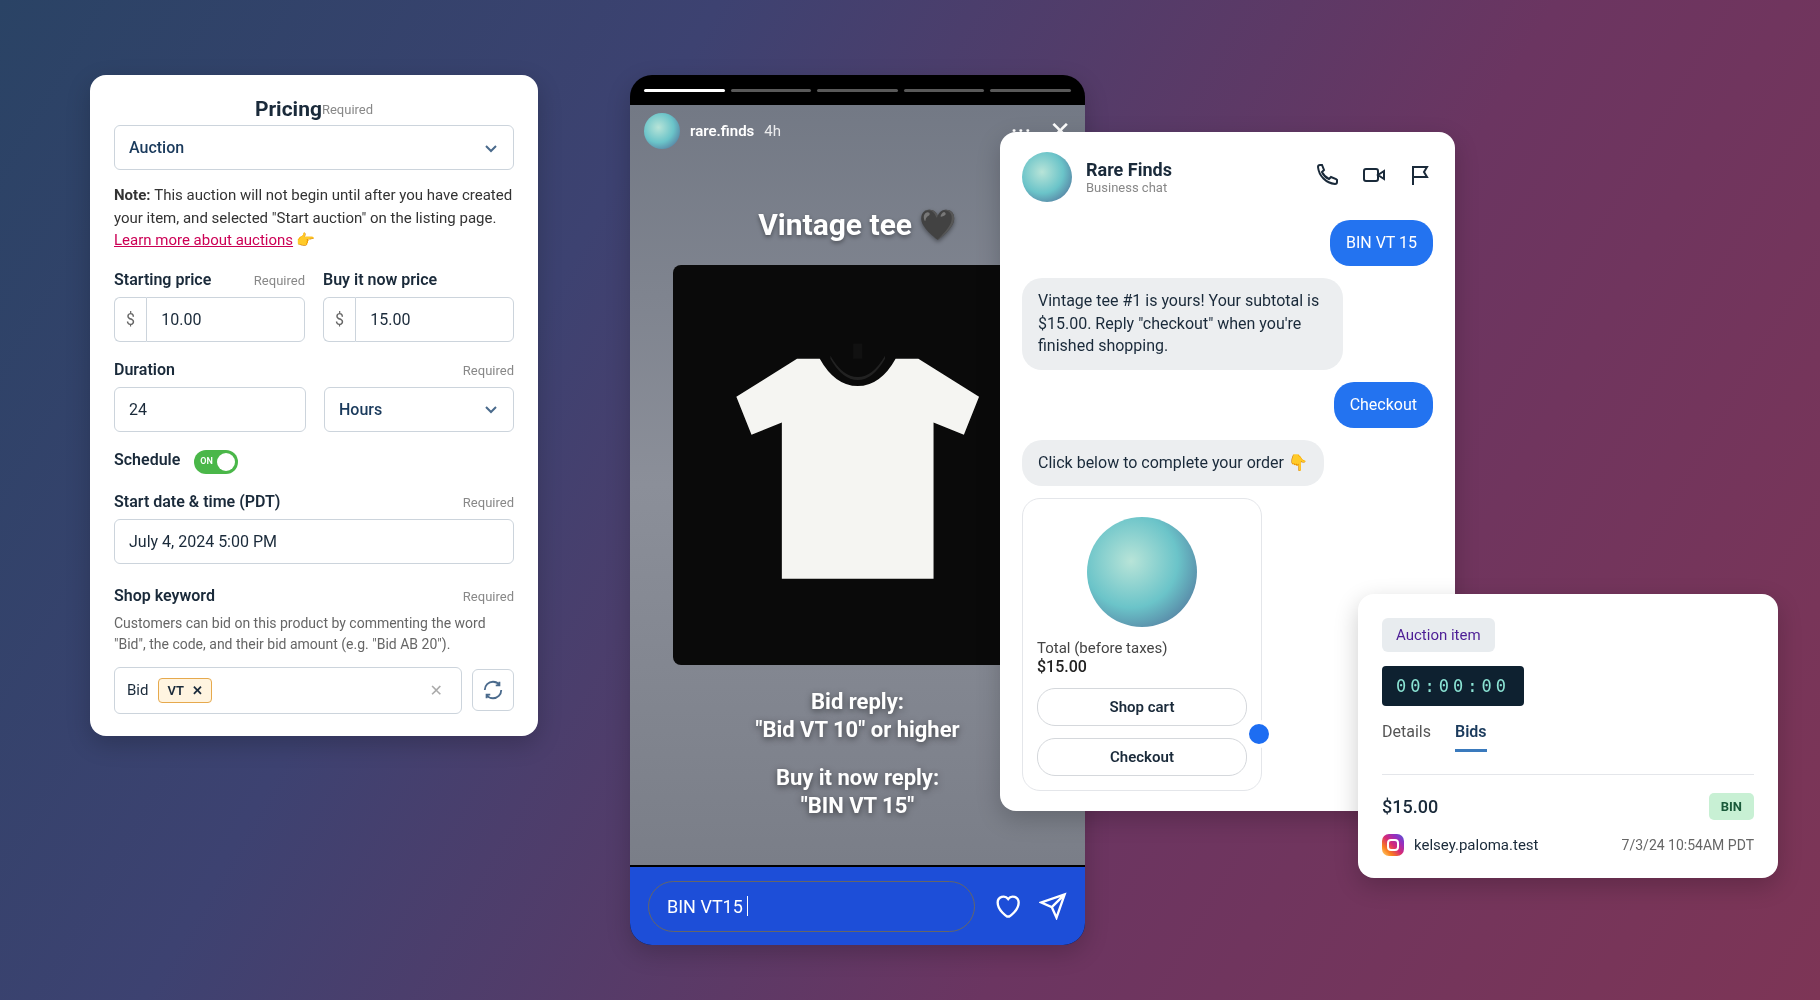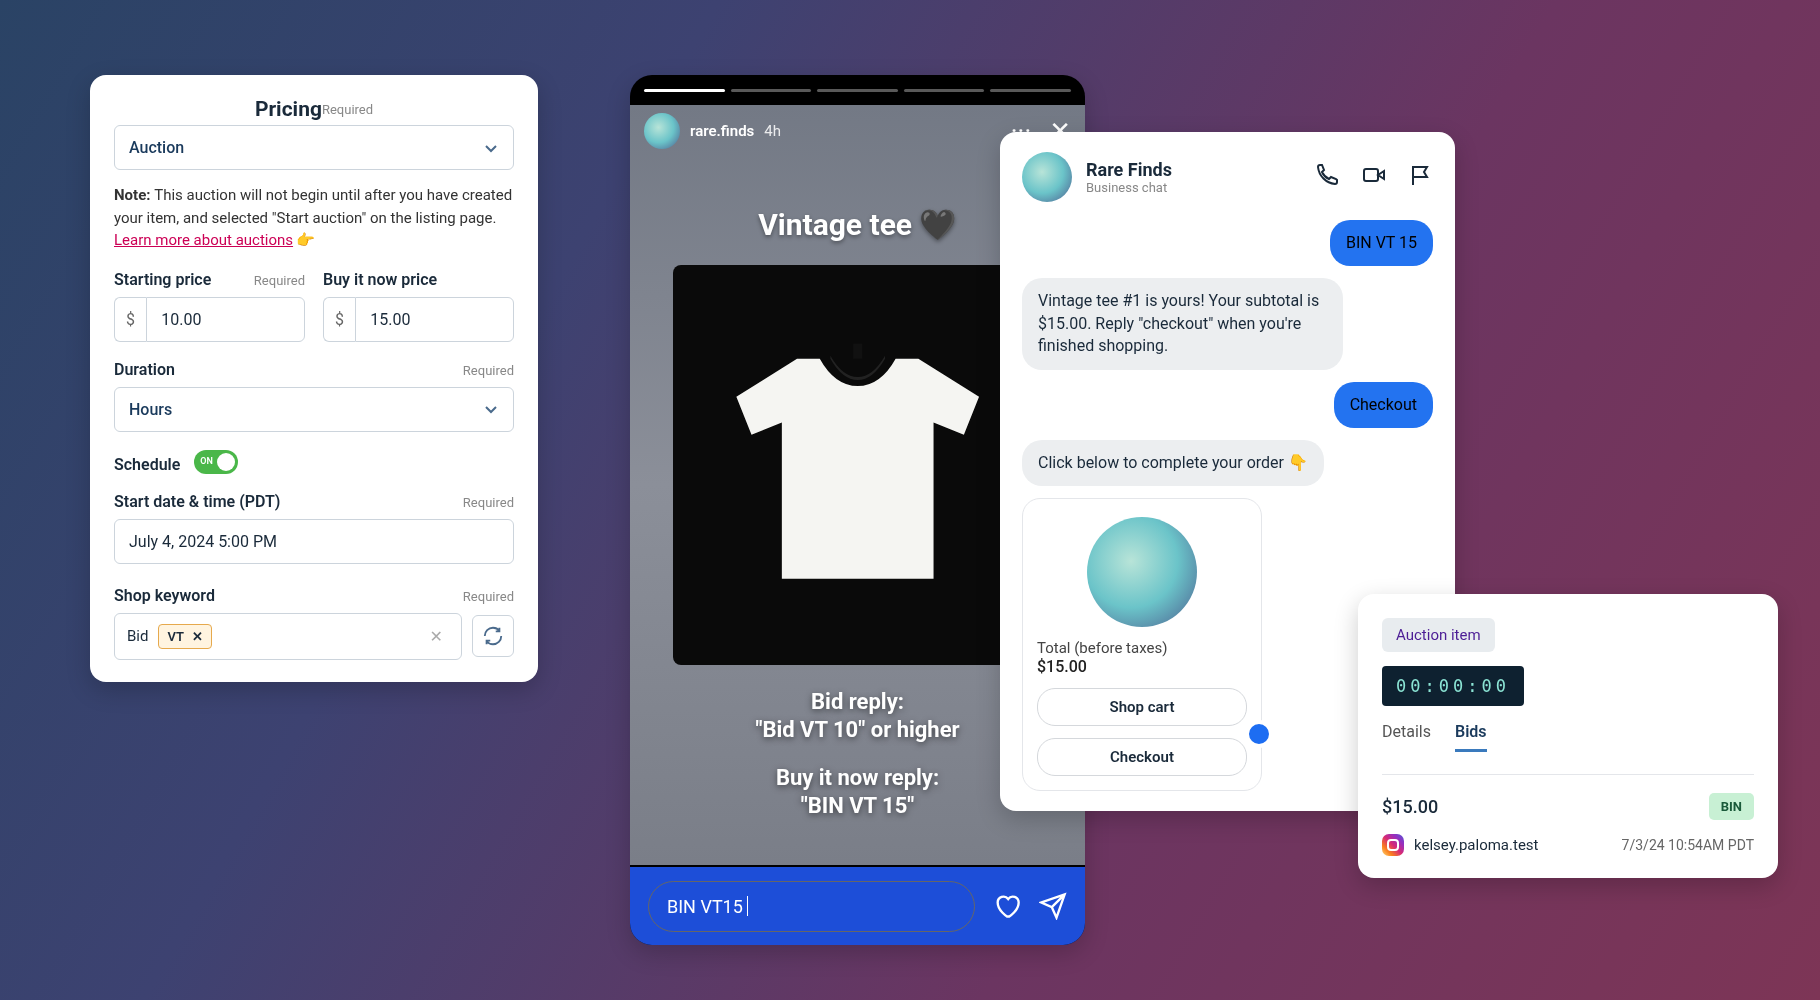--- a/index.html
+++ b/index.html
@@ -18,21 +18,21 @@
 .note a{color:#cc0055;text-decoration:underline}
 .row{display:flex;gap:18px;margin-bottom:18px}
 .col{flex:1}
 .label-row{display:flex;justify-content:space-between;align-items:baseline;margin-bottom:8px}
 .label{font-size:16px;font-weight:600;color:#1a2a3a}
 .price-input{display:flex;align-items:stretch}
 .price-input .cur{border:1px solid #ccd4dc;border-right:none;border-radius:6px 0 0 6px;width:40px;display:flex;align-items:center;justify-content:center;background:#fff;color:#666}
 .price-input input,.plain-input{border:1px solid #ccd4dc;border-radius:0 6px 6px 0;padding:12px 14px;font-size:16px;width:100%;color:#1a2a3a}
 .plain-input{border-radius:6px}
 .half{width:48%}
-.schedule{display:flex;align-items:flex-end;gap:14px;margin:8px 0 18px}
+.schedule{display:flex;align-items:flex-start;gap:14px;margin:8px 0 18px}
 .toggle{width:44px;height:24px;background:#4ab749;border-radius:12px;position:relative;cursor:pointer}
 .toggle .knob{width:18px;height:18px;background:#fff;border-radius:50%;position:absolute;right:3px;top:3px}
 .toggle .on{position:absolute;left:6px;top:6px;font-size:9px;color:#fff;font-weight:600}
 .helper{font-size:14px;color:#666;line-height:1.5;margin-bottom:12px}
 .keyword-row{display:flex;align-items:center;gap:10px}
 .kw-box{border:1px solid #ccd4dc;border-radius:6px;padding:10px 12px;flex:1;display:flex;align-items:center;gap:10px}
 .kw-box .prefix{color:#1a2a3a;font-size:15px}
 .chip{background:#fff4e0;border:1px solid #e6a94d;border-radius:4px;padding:4px 8px;font-size:13px;font-weight:600;color:#1a2a3a;display:flex;align-items:center;gap:8px}
 .chip .x{cursor:pointer;font-weight:bold}
 .kw-clear{color:#aaa;cursor:pointer;padding:0 6px}
@@ -66,21 +66,21 @@
 
 .chat{left:1000px;top:132px;width:455px;padding:20px 22px}
 .chat-head{display:flex;align-items:center;gap:14px;margin-bottom:18px}
 .chat-avatar{width:50px;height:50px;border-radius:50%;background:radial-gradient(circle at 40% 40%,#b8e4d8,#6bc4c9,#4a5a8c)}
 .chat-name{font-size:18px;font-weight:700;color:#1a2a3a}
 .chat-sub{font-size:13px;color:#888}
 .chat-head .icons{margin-left:auto;display:flex;gap:22px}
 .chat-head .icons span{cursor:pointer}
 .msgs{display:flex;flex-direction:column;gap:12px}
 .bubble{padding:12px 16px;border-radius:20px;font-size:16px;line-height:1.4;max-width:78%}
-.bubble.blue{background:#2373f0;color:#000000;align-self:flex-end}
+.bubble.blue{background:#2373f0;color:#ffffff;align-self:flex-end}
 .bubble.grey{background:#eceef0;color:#1a2a3a;align-self:flex-start}
 .order-card{align-self:flex-start;width:240px;border:1px solid #e4e6ea;border-radius:18px;padding:18px 14px 14px;display:flex;flex-direction:column;align-items:center;gap:12px;position:relative}
 .order-img{width:110px;height:110px;border-radius:50%;background:radial-gradient(circle at 40% 40%,#b8e4d8,#6bc4c9,#4a5a8c)}
 .order-total{width:100%;font-size:15px;color:#444}
 .order-total .amt{font-size:16px;color:#222;font-weight:500}
 .order-btn{width:100%;padding:9px;text-align:center;border:1px solid #d5d8dc;border-radius:18px;font-size:15px;font-weight:600;color:#1a2a3a;cursor:pointer}
 
 .bids{left:1358px;top:594px;width:420px;padding:24px 24px 22px}
 .badge{background:#e8ecef;border-radius:6px;padding:8px 14px;font-size:15px;color:#4c1d95;display:inline-block;margin-bottom:14px}
 .timer{background:#0e2130;color:#8be4d4;font-family:monospace;font-size:17px;letter-spacing:4px;padding:10px 14px;border-radius:4px;display:inline-block;margin-bottom:16px}
@@ -136,20 +136,21 @@
         <div class="cur">$</div>
         <input value="15.00" style="">
       </div>
     </div>
   </div>
   <div class="label-row">
       <span class="label">Duration</span>
       <span class="required">Required</span>
     </div>
   <div class="row">
+    <input class="plain-input half" value="24" style="">
     <div class="select-box" style="flex:1;margin-bottom:0">
       <span>Hours</span>
       <span class="chevron">
           <svg viewBox="0 0 16 16" fill="none" stroke="#4a6a8c" stroke-width="2">
             <path d="M3 6l5 5 5-5"></path>
           </svg>
         </span>
     </div>
   </div>
   <div class="schedule">
@@ -161,20 +162,21 @@
   </div>
   <div class="label-row">
       <span class="label">Start date &amp; time (PDT)</span>
       <span class="required">Required</span>
     </div>
   <input class="plain-input" style="margin-bottom: 22px;" value="July 4, 2024 5:00 PM">
   <div class="label-row">
       <span class="label">Shop keyword</span>
       <span class="required">Required</span>
     </div>
+  <p class="helper">Customers can bid on this product by commenting the word "Bid", the code, and their bid amount (e.g. "Bid AB 20").</p>
   <div class="keyword-row">
     <div class="kw-box">
       <span class="prefix">Bid</span>
       <span class="chip">
           <span>VT</span>
           <span class="x">✕</span>
         </span>
       <span class="kw-clear" style="margin-left:auto">✕</span>
     </div>
     <div class="refresh-btn">

